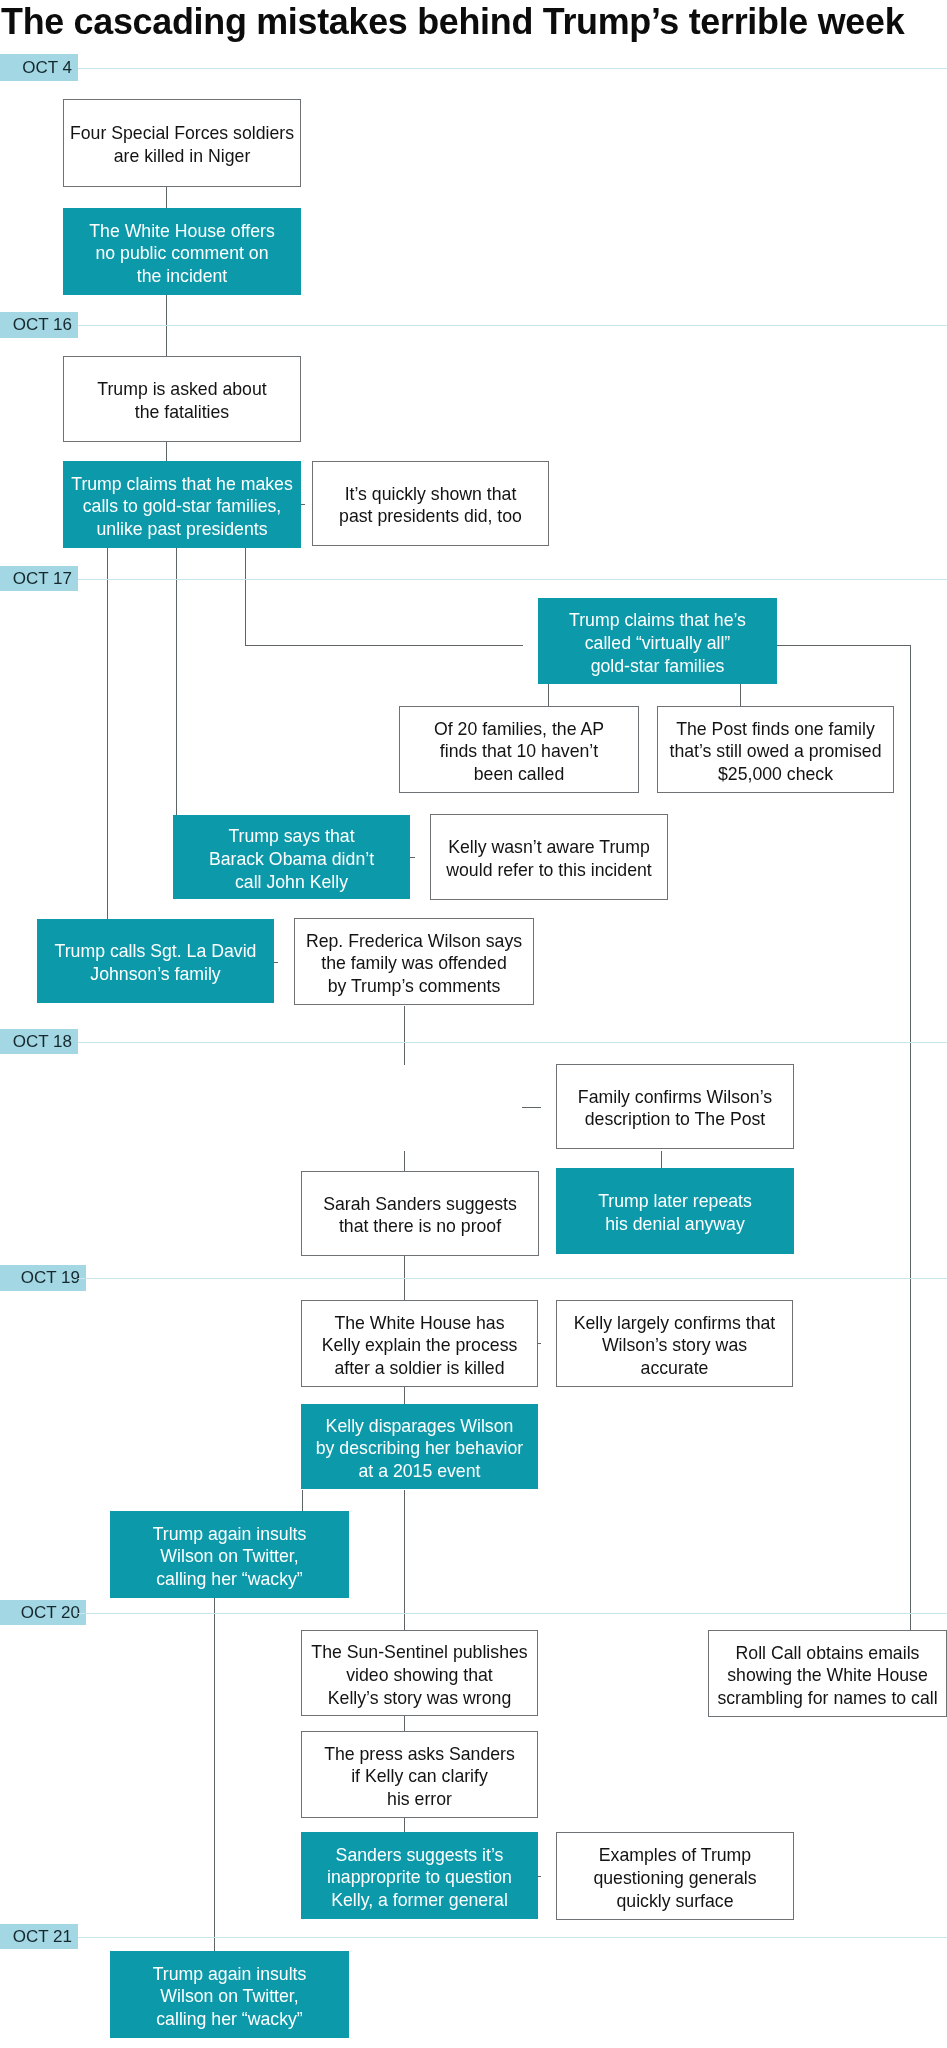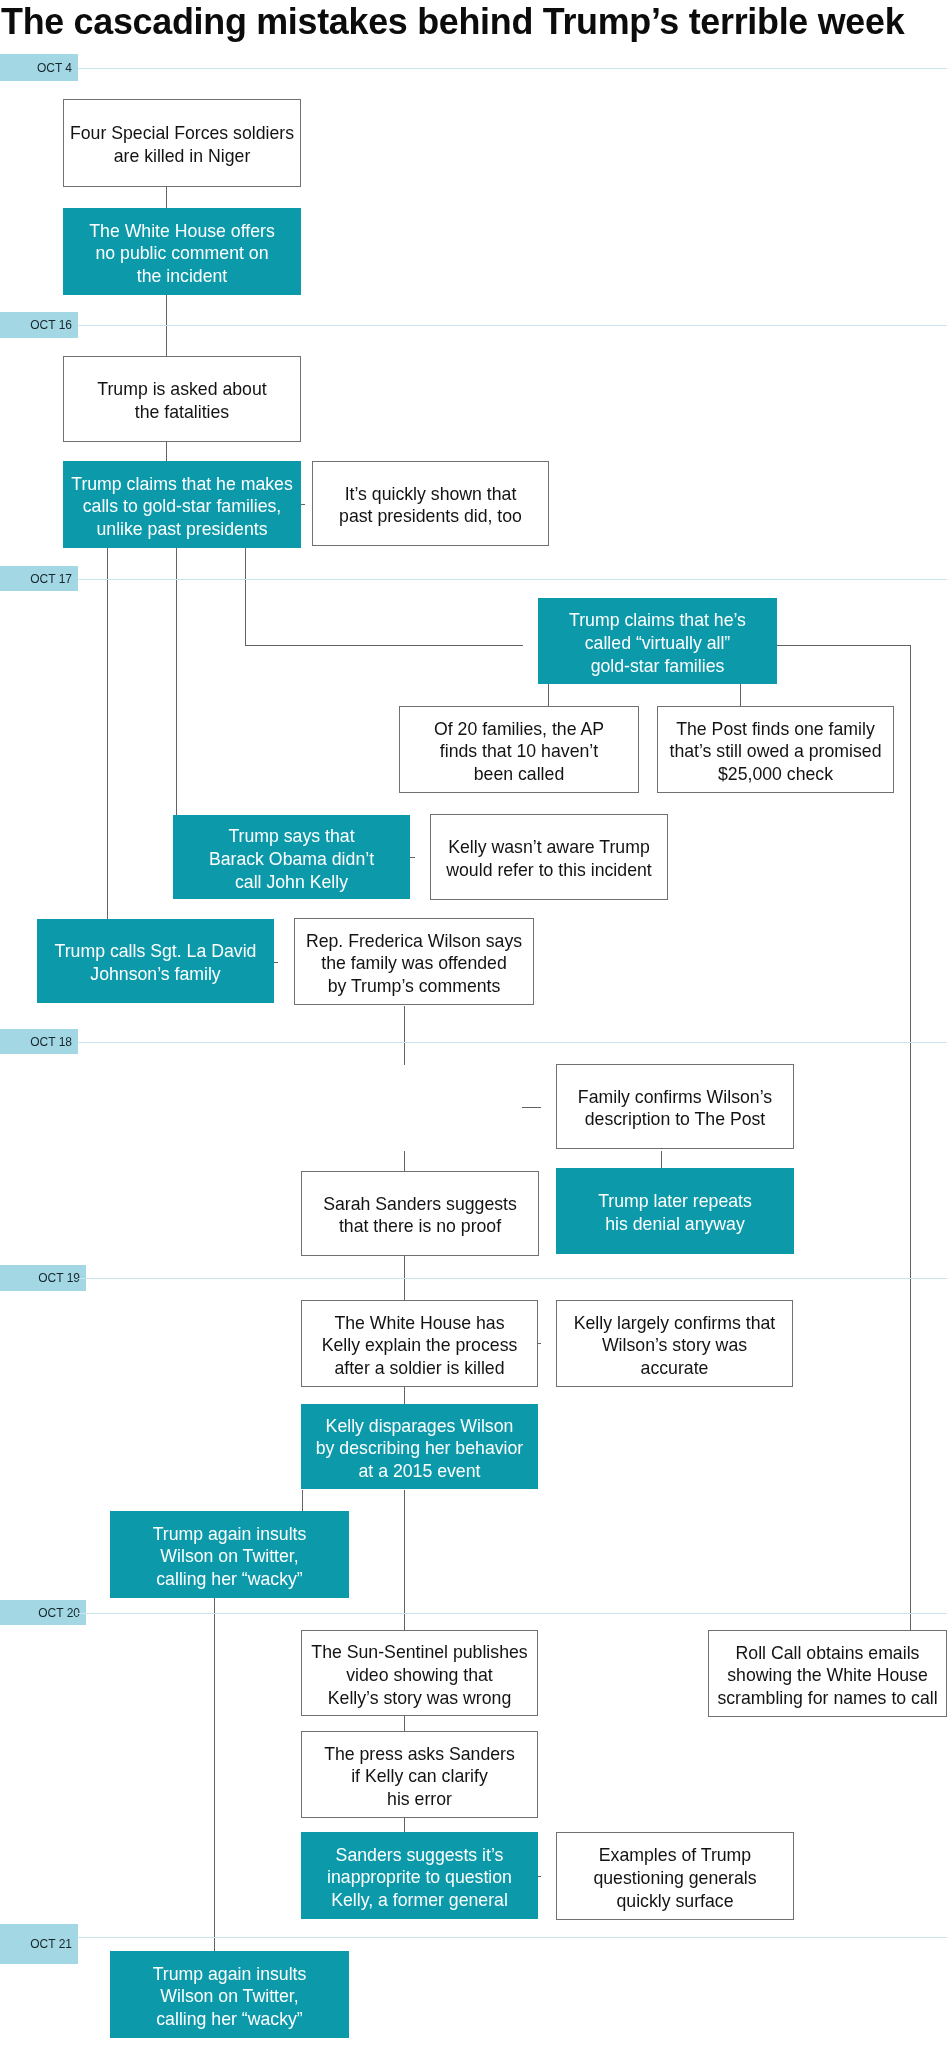--- a/index.html
+++ b/index.html
@@ -8,21 +8,21 @@
        font-family:"Liberation Sans",sans-serif;}
   #stage{position:absolute;left:0;top:0;width:947px;height:2048px;}
 
   #chart-title{position:absolute;margin:0;padding:0;left:1px;top:0.8px;font-size:37.2px;font-weight:bold;
        color:#0c0c0c;letter-spacing:-0.3px;white-space:nowrap;line-height:41px;
        transform:scaleX(0.965);transform-origin:0 0;}
 
   .rule{position:absolute;height:1px;background:var(--rule,#c8e5ed);}
   .dateband{position:absolute;left:0;background:var(--band,#a2d7e3);}
   .dateband .dl{position:absolute;right:6px;top:50%;transform:translateY(-50%);
-       font-size:12px;color:#16272d;white-space:nowrap;letter-spacing:0px;}
+       font-size:17px;color:#16272d;white-space:nowrap;letter-spacing:0px;}
 
   .box{position:absolute;box-sizing:border-box;margin-left:16px;}
   .box .bt{position:absolute;left:0;right:0;top:50%;transform:translateY(-50%);
        margin-top:2.2px;text-align:center;line-height:22.7px;font-size:17.7px;}
   .box.w{border:1px solid var(--bord,#6f7275);background:#fff;}
   .box.w .bt{color:var(--tdark,#131313);}
   .box.c{background:var(--teal,#0c9aab);}
   .box.c .bt{color:var(--tlight,#ffffff);}
 
   .vline{position:absolute;width:1.2px;background:var(--conn,#5f6467);}
@@ -45,21 +45,21 @@
     </div>
   <div class="dateband" style="left:0px;top:1029px;width:78px;height:25px">
       <span class="dl">OCT 18</span>
     </div>
   <div class="dateband" style="left:0px;top:1265px;width:86px;height:26px">
       <span class="dl">OCT 19</span>
     </div>
   <div class="dateband" style="left:0px;top:1600px;width:86px;height:25px">
       <span class="dl">OCT 20</span>
     </div>
-  <div class="dateband" style="left:0px;top:1924px;width:78px;height:40px">
+  <div class="dateband" style="left:0px;top:1924px;width:78px;height:25px">
       <span class="dl">OCT 21</span>
     </div>
 
   <div class="vline" style="left:166px;top:187px;height:21px"></div>
   <div class="vline" style="left:166px;top:295px;height:61px"></div>
   <div class="vline" style="left:166px;top:442px;height:19px"></div>
   <div class="hline" style="left:285px;top:504px;width:20px"></div>
   <div class="vline" style="left:107px;top:548px;height:371px"></div>
   <div class="vline" style="left:176px;top:548px;height:267px"></div>
   <div class="vline" style="left:245px;top:548px;height:98px"></div>

